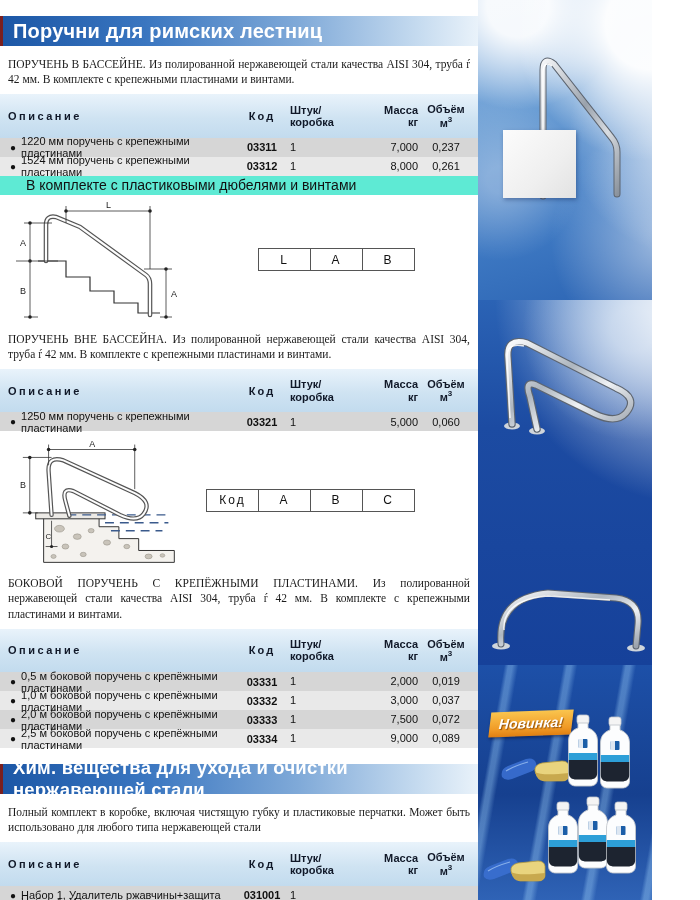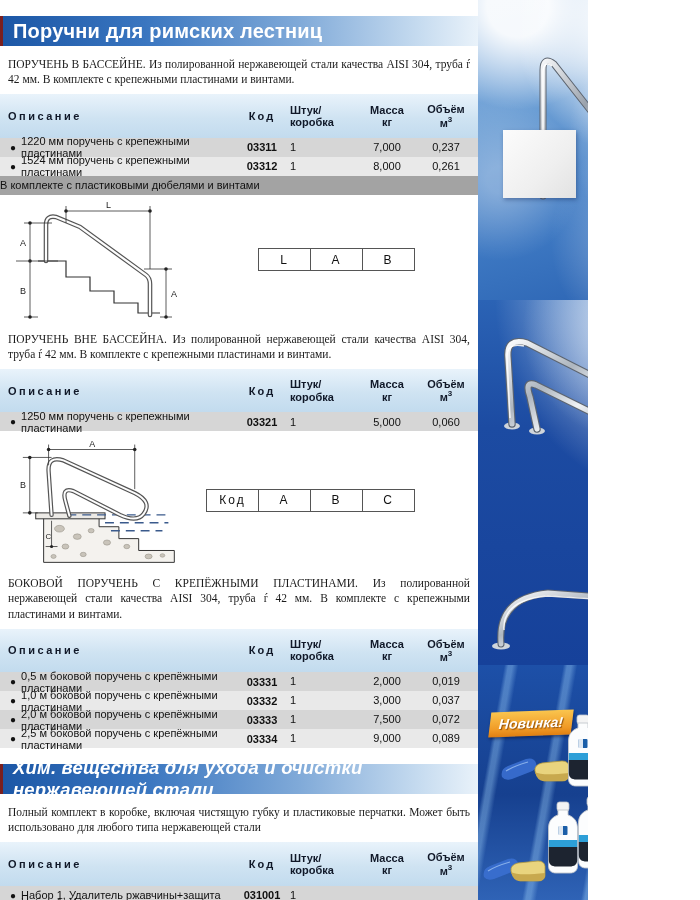--- a/index.html
+++ b/index.html
@@ -1,46 +1,46 @@
 <!DOCTYPE html>
 <html><head>
 <meta charset="utf-8">
 <style>
   * { margin:0; padding:0; box-sizing:border-box; }
   body { font-family:"Liberation Sans", sans-serif; background:#ffffff; }
-  .page { width:588px; height:900px; background:#fff; display:flex; overflow:hidden; position:relative; }
+  .page { width:652px; height:900px; background:#fff; display:flex; overflow:hidden; position:relative; }
   .main { width:478px; flex:0 0 478px; }
 
   
   .bar { height:30px; margin-top:16px; display:flex; align-items:center; padding-left:10px;
          background:linear-gradient(90deg,#1c57a6 0%,#3a76c0 30%,#7fa9d8 62%,#c7dcf0 88%,#e9f2fa 100%);
          border-left:3px solid #7a1f1f; }
   .bar span { color:#fff; font-weight:bold; font-size:20px; letter-spacing:0.2px; }
-  .bar.second span { font-size:18.5px;font-style:italic; }
+  .bar.second span { font-size:18.5px; }
 
   .intro { font-size:11.5px; color:#1c1c1c; margin:11px 8px 7px 8px; text-align:justify; line-height:1.32;font-family:Liberation Serif, serif; }
 
   
   .pt { font-size:11px; color:#111; }
   .pt .hd { display:flex; align-items:center; min-height:38px;
             background:linear-gradient(180deg,#e9f3fb 0%,#cfe3f2 55%,#c2dbee 100%);
             font-weight:bold; color:#101828; padding:9px 0; }
   .c-desc { flex:1; padding-left:8px; letter-spacing:2.5px; }
   .c-code { width:56px; text-align:center; letter-spacing:2px; }
   .c-qty  { width:66px; line-height:1.12; }
-  .c-mass { width:62px; text-align:center; line-height:1.12; }
+  .c-mass { width:62px; text-align:right; line-height:1.12; }
   .c-vol  { width:60px; text-align:center; line-height:1.12; padding-right:4px; }
   .sup { vertical-align:super; font-size:8px; }
   .pt .row { display:flex; align-items:center; height:19px; }
   .pt .row .c-desc { letter-spacing:0; display:flex; align-items:center; }
   .pt .row .c-code { font-weight:bold; letter-spacing:0; }
   .r-dark { background:#d6d6d6; }
   .r-light { background:#e9e9e9; }
   .bullet { font-size:10px; margin:0 5px 0 2px; }
-  .note-row { height:19px; background:#a3a3a3; display:flex; align-items:center; font-size:11px; }
+  .note-row { height:19px; background:#5eead4; display:flex; align-items:center; padding-left:26px; font-size:14px; }
 
   
   .diag-block { display:flex; align-items:center; margin:4px 8px 2px 8px; }
   .dimtbl { border-collapse:collapse; font-size:12px; color:#111; margin-left:auto; margin-right:55px; }
   .dimtbl td { border:1px solid #555; text-align:center; height:22px; min-width:52px; padding:0 6px; }
   .dimtbl tr.h td { letter-spacing:2px; }
   svg text { font-family:"Liberation Sans", sans-serif; }
 
   
   .sidebar { width:222px; flex:0 0 222px; position:relative; overflow:hidden; background:#1b49a0; }

